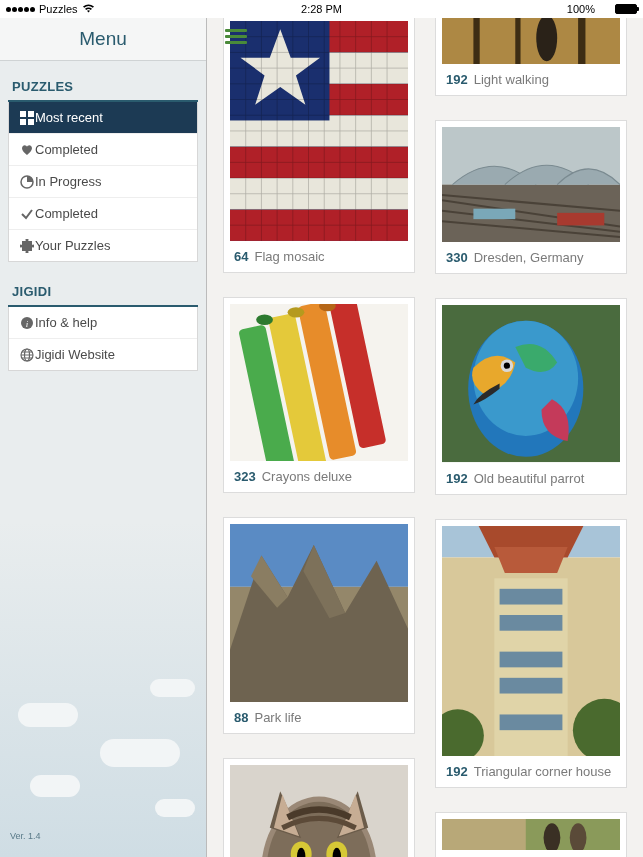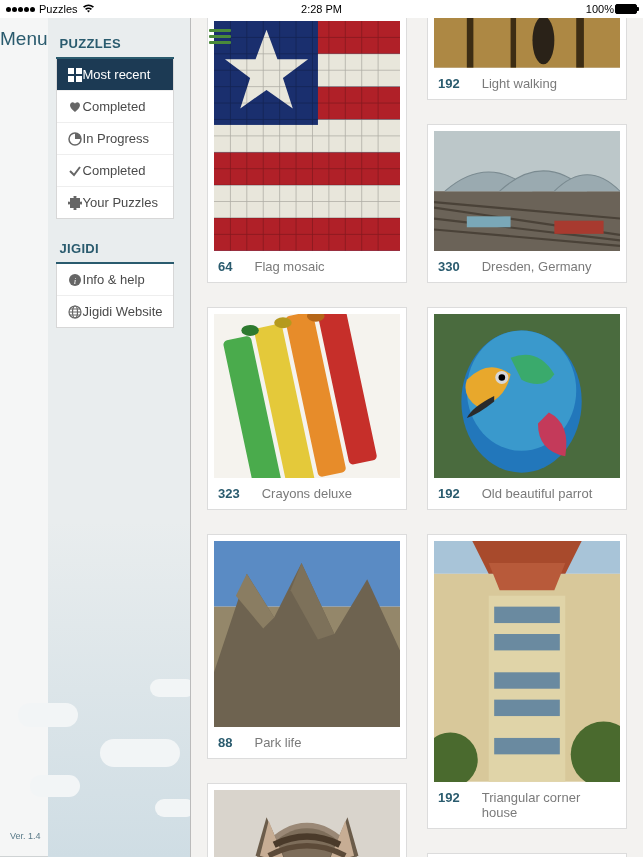--- a/index.html
+++ b/index.html
@@ -20,46 +20,46 @@
     align-items: center;
     justify-content: space-between;
     font-size: 11px;
     padding: 0 6px;
     color: #000;
     position: relative;
     z-index: 10;
   }
   .status-left { display: flex; align-items: center; gap: 4px; }
   .status-center { position: absolute; left: 50%; transform: translateX(-50%); font-weight: 500; }
-  .status-right { display: flex; align-items: center; gap: 1px; }
+  .status-right { display: flex; align-items: center; gap: 20px; }
   .signal-dots { display: flex; gap: 1px; }
   .signal-dots span { width: 5px; height: 5px; border-radius: 50%; background: #000; display: inline-block; }
   .wifi { font-size: 12px; }
   .battery {
     width: 22px; height: 10px; border: 1px solid #000; border-radius: 2px;
     position: relative; background: #000;
   }
   .battery::after {
     content: ""; position: absolute; right: -3px; top: 2px;
     width: 2px; height: 4px; background: #000; border-radius: 0 1px 1px 0;
   }
 
   
   .layout {
     display: flex;
     height: calc(857px - 18px);
   }
   .sidebar {
-    width: 191px;
+    width: 207px;
     background: linear-gradient(to bottom, #e9edee 0%, #e9edee 60%, #cfdde4 100%);
     position: relative;
     border-right: 1px solid #bbb;
     box-shadow: 3px 0 10px rgba(0,0,0,0.25);
     display: flex;
-    flex-direction: row;
+    flex-direction: column;
   }
   .sidebar-title {
     text-align: center;
     color: #2a5b6e;
     font-size: 19px;
     font-weight: 400;
     padding: 10px 0;
     border-bottom: 1px solid #cfd3d4;
     background: #f5f6f6;
   }
@@ -164,21 +164,21 @@
     cursor: pointer;
   }
   .thumb {
     width: 100%;
     border-radius: 0;
   }
   .caption {
     padding: 8px 4px;
     font-size: 13px;
     display: flex;
-    gap: 22px;
+    gap: 6px;
     align-items: baseline;
   }
   .caption .count { color: #2a5b6e; font-weight: 700; }
   .caption .title { color: #7a7a7a; }
 
   
   .thumb svg { display: block; width: 100%; }
 
 </style>
 </head>

